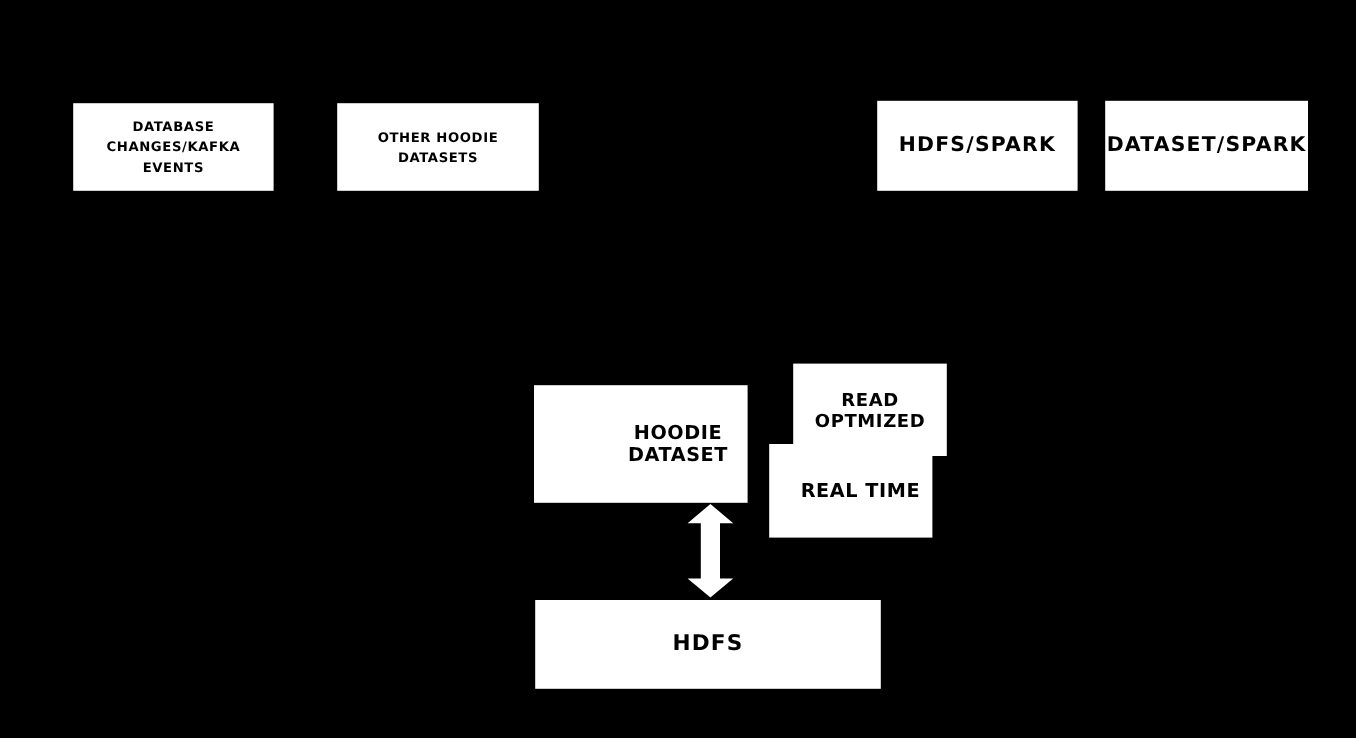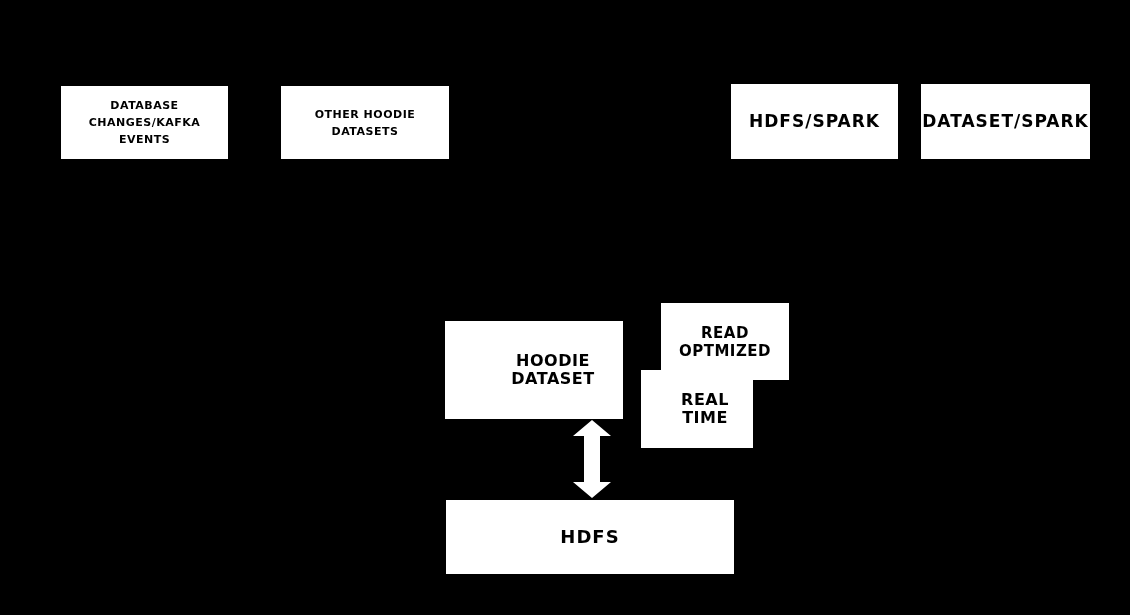--- a/index.html
+++ b/index.html
@@ -32,31 +32,31 @@
   .view-caps    { font-size: 15px; line-height: 18px; letter-spacing: 0.5px; }
   .real-caps    { font-size: 16px; line-height: 18px; letter-spacing: 0.5px; }
   .hdfs-caps    { font-size: 18px; line-height: 20px; letter-spacing: 1px; text-align: right; }
 
   #box-database { left: 61px;  top: 86px;  width: 167px; height: 73px; }
   #box-other    { left: 281px; top: 86px;  width: 168px; height: 73px; text-align: center; }
   #box-hive     { left: 731px; top: 84px;  width: 167px; height: 75px; }
   #box-presto   { left: 921px; top: 84px;  width: 169px; height: 75px; }
 
   #box-hoodie   { left: 445px; top: 321px; width: 178px; height: 98px;
-                  justify-content: flex-end; padding-right: 18px; }
+                  justify-content: flex-end; padding-right: 6px; }
   #box-hoodie .inner-label {
     width: 104px;
     text-align: center;
     font-size: 16px;
     line-height: 18px;
     letter-spacing: 0.5px;
     white-space: pre-line;
   }
   #box-read     { left: 641px; top: 303px; width: 128px; height: 77px; margin-left: 20px; }
-  #box-real     { left: 641px; top: 370px; width: 112px; height: 78px; padding-left: 16px; }
+  #box-real     { left: 641px; top: 370px; width: 136px; height: 78px; padding-left: 16px; }
   #box-hdfs     { left: 446px; top: 500px; width: 288px; height: 74px; }
 
   #arrow-updown {
     position: absolute;
     left: 572px;
     top: 419px;
     width: 40px;
     height: 80px;
   }
 </style>

